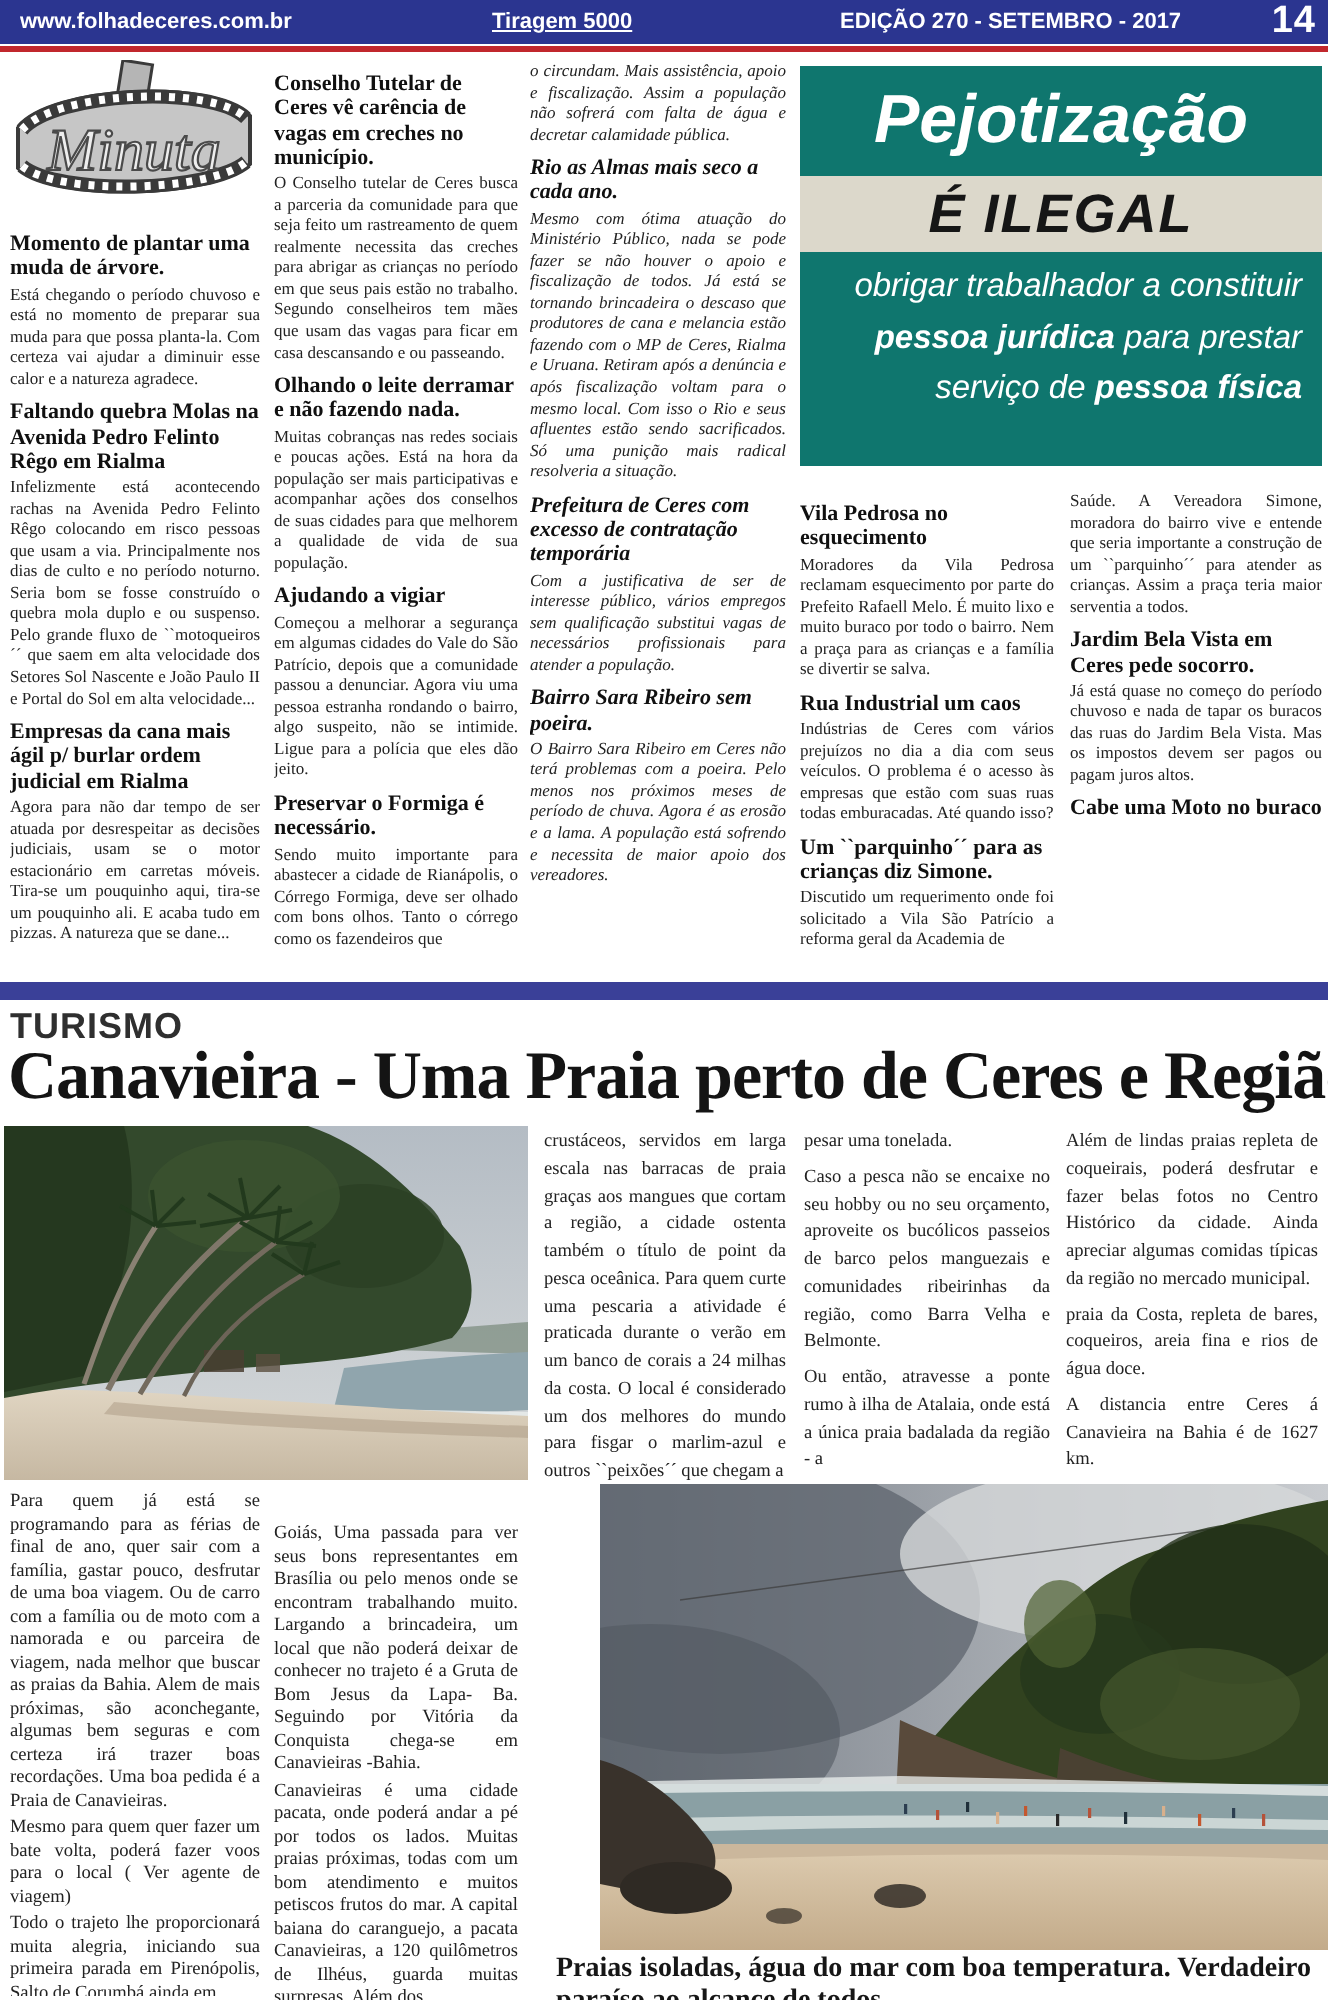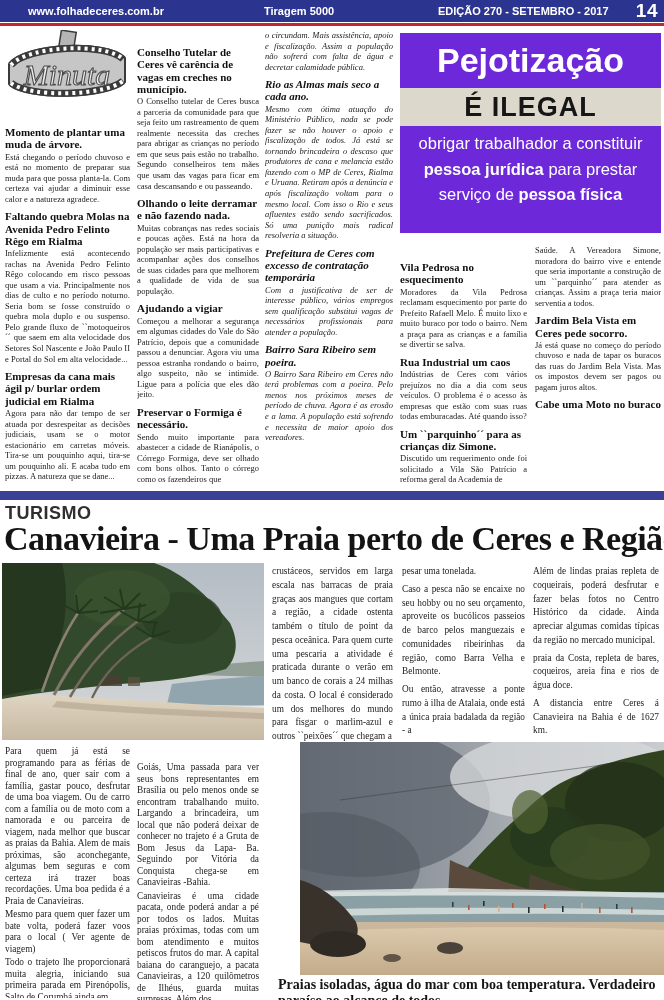--- a/index.html
+++ b/index.html
@@ -1,45 +1,45 @@
 <!DOCTYPE html>
 <html><head>
 <meta charset="utf-8">
 <style>
   html,body{margin:0;padding:0;background:#888;}
   #page{position:relative;width:664px;height:1000px;background:#ffffff;overflow:hidden;
         font-family:"Liberation Serif",serif;color:#1c1c1c;}
   
   .header{position:absolute;left:0;top:0;width:664px;height:22px;background:#2b3590;}
   .header span{position:absolute;color:#fff;font-family:"Liberation Sans",sans-serif;
-               font-weight:bold;font-size:11px;top:5px;margin-left:18px;}
+               font-weight:bold;font-size:11px;top:5px;}
   .site{left:10px;}
-  .tiragem{left:246px;}
+  .tiragem{left:246px;text-decoration:underline;}
   .edition{left:420px;}
   .pagenum{right:6px;top:0 !important;font-size:19px !important;letter-spacing:.5px;}
   .redline{position:absolute;left:0;top:23px;width:664px;height:3px;background:#c1272d;}
   
   .news{position:absolute;left:5px;top:30px;width:656px;height:461px;overflow:hidden;}
   .ncol{position:absolute;top:0;height:461px;overflow:hidden;}
   .c1{left:0;width:125px;}
   .c2{left:132px;width:122px;}
   .c3{left:260px;width:128px;font-style:italic;}
   .c4{left:395px;top:215px;width:127px;height:246px;}
   .c5{left:530px;top:215px;width:126px;height:246px;}
   .art-h{font-size:11px;font-weight:bold;line-height:1.12;margin:6px 0 1px;color:#101010;}
-  .art-h:first-child{margin-top:16px;}
+  .art-h:first-child{margin-top:6px;}
   .art-b{font-size:8.5px;line-height:1.24;margin:0 0 2px;text-align:justify;color:#222;}
   .logo{width:125px;height:80px;margin-bottom:4px;}
   
-  .ad{position:absolute;left:395px;top:3px;width:261px;height:200px;background:#6d28d9;
-      font-family:"Liberation Sans",sans-serif;text-align:center;overflow:hidden;}
+  .ad{position:absolute;left:395px;top:3px;width:261px;height:200px;background:#0f766e;
+      font-family:"Liberation Sans",sans-serif;text-align:center;overflow:hidden;font-style:italic;}
   .ad-title{color:#fff;font-size:34px;font-weight:bold;line-height:55px;height:55px;}
   .ad-band{background:#dcd8cb;color:#161616;font-size:27px;font-weight:bold;
            line-height:38px;height:38px;letter-spacing:1px;}
-  .ad-body{color:#fff;font-size:16.5px;line-height:1.55;padding:5px 10px 0;}
+  .ad-body{color:#fff;font-size:16.5px;line-height:1.55;padding:5px 10px 0;text-align:right;}
   .ad-body .bold{font-weight:bold;}
   
   .bluebar{position:absolute;left:0;top:491px;width:664px;height:9px;background:#3a4098;}
   .tur-label{position:absolute;left:5px;top:503px;font-family:"Liberation Sans",sans-serif;
              font-weight:800;font-size:18px;color:#2f2f2f;letter-spacing:.5px;}
   .tur-headline{position:absolute;left:4px;top:520px;width:658px;font-weight:bold;
                 font-size:34px;letter-spacing:-.5px;color:#141414;white-space:nowrap;}
   .photo1{position:absolute;left:2px;top:563px;width:262px;height:177px;overflow:hidden;}
   .photo2{position:absolute;left:300px;top:742px;width:364px;height:233px;overflow:hidden;}
   .photo1 svg,.photo2 svg{display:block;}

